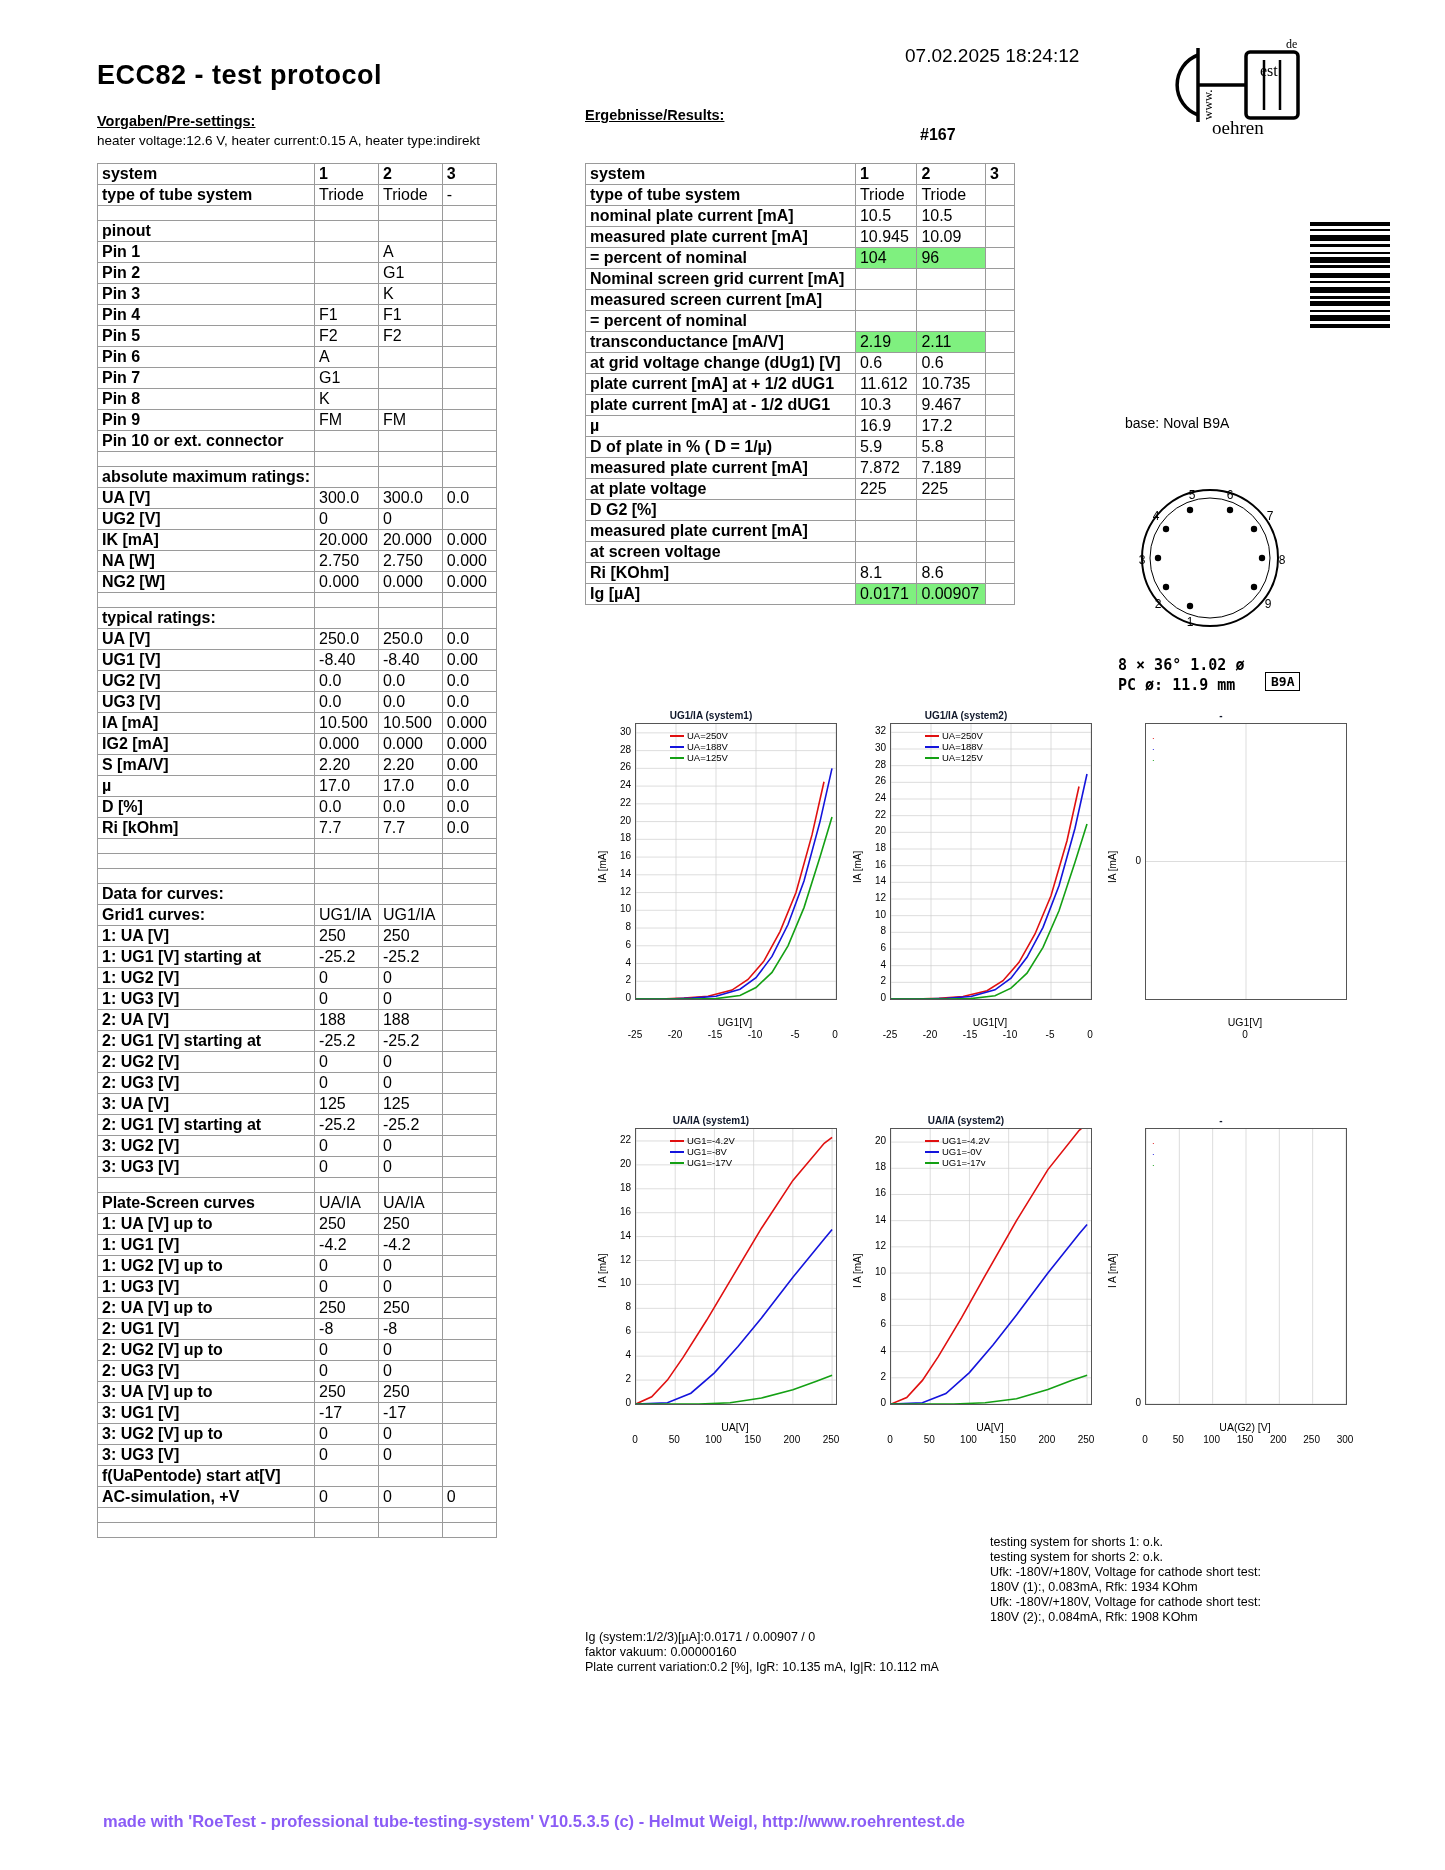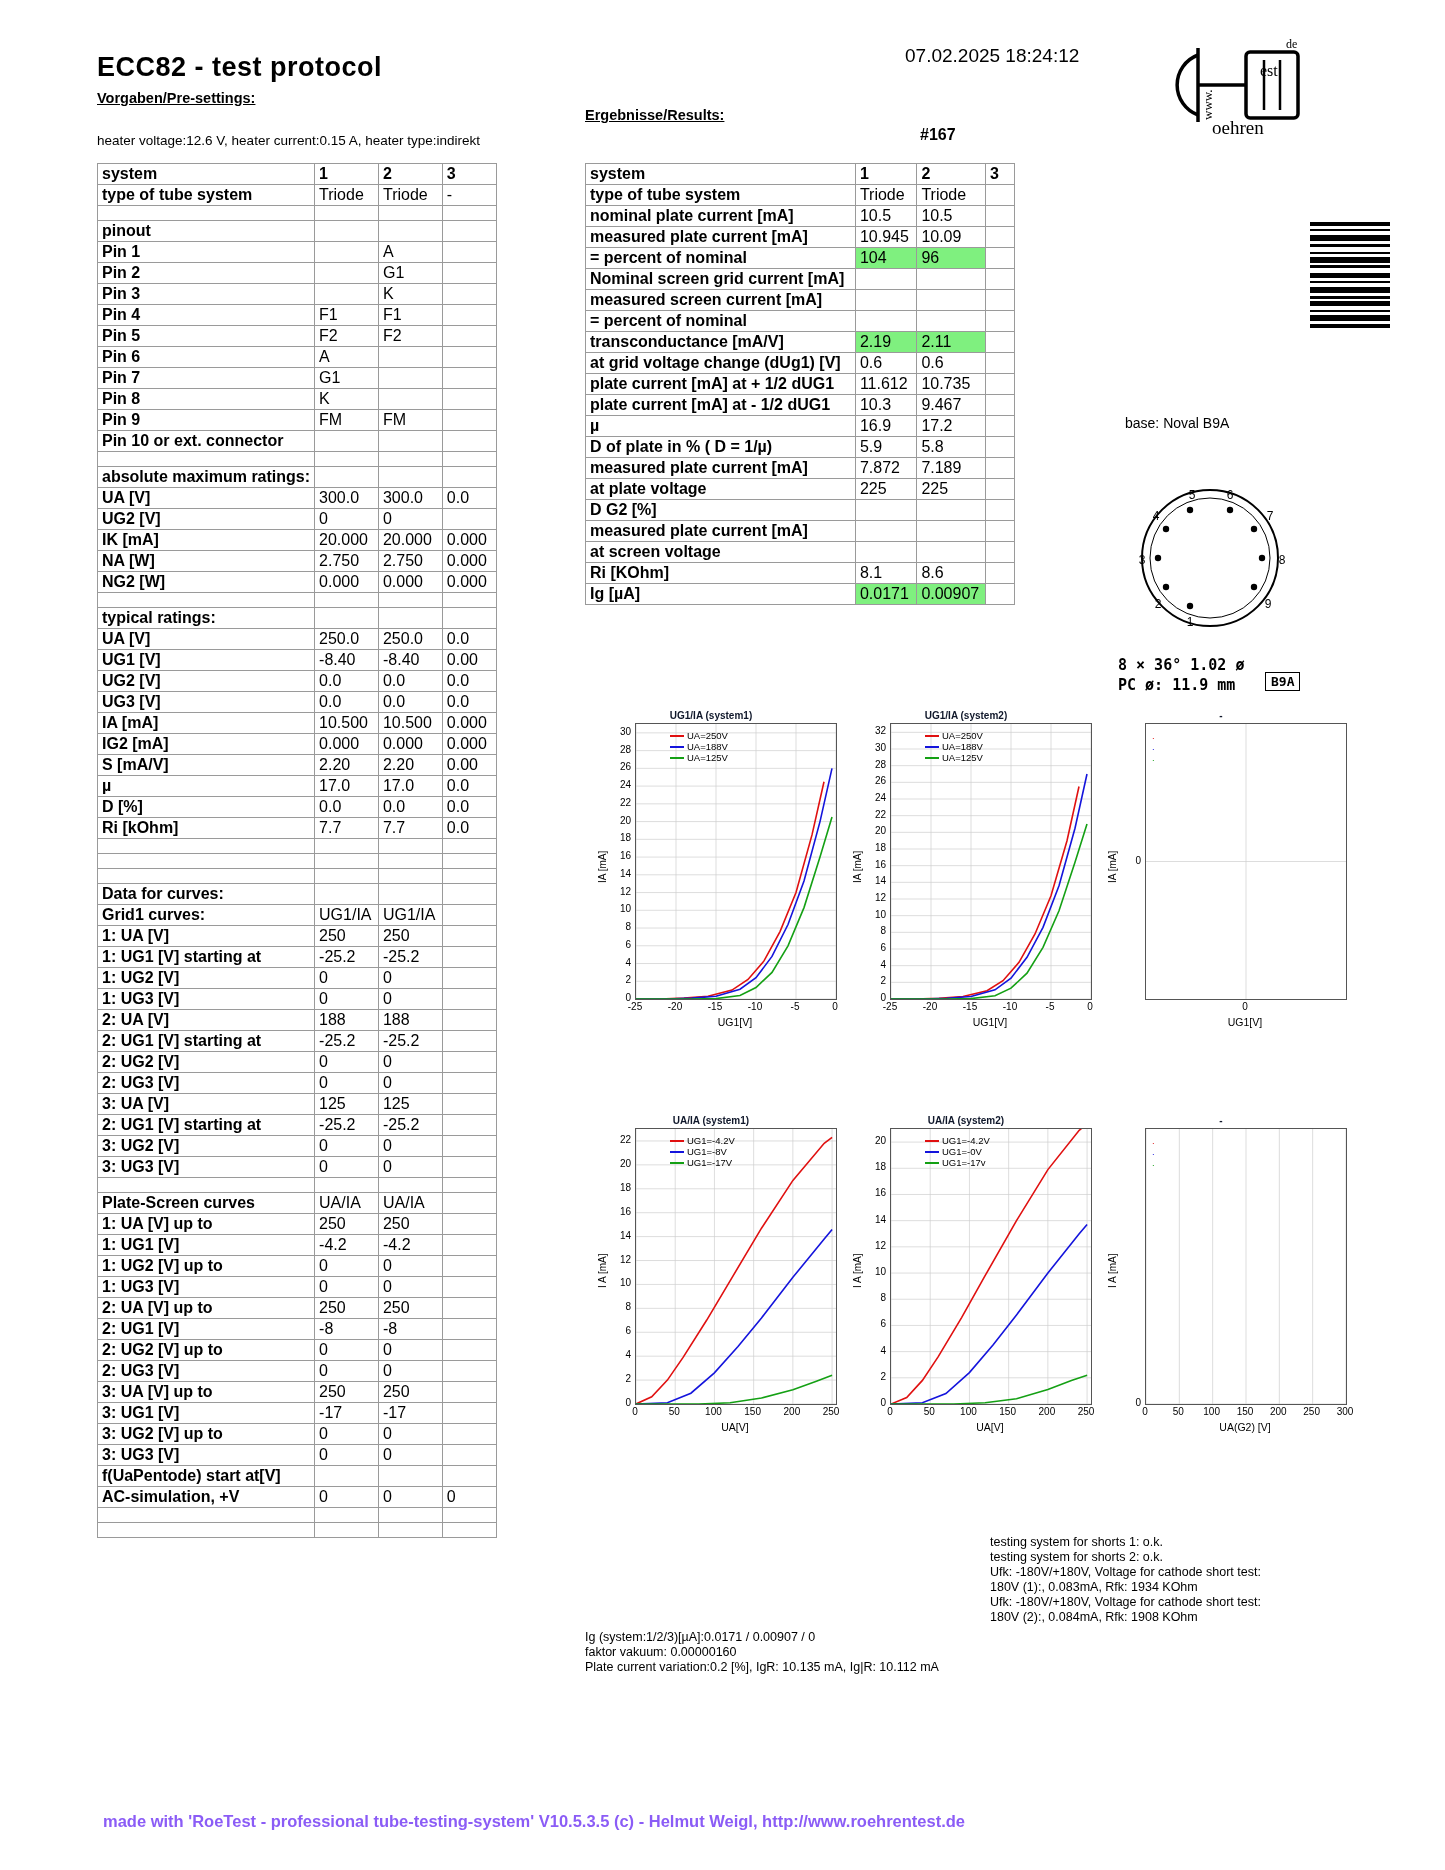--- a/index.html
+++ b/index.html
@@ -4,22 +4,22 @@
 <style>
   html,body{margin:0;padding:0;}
   body{
     width:1445px;height:1870px;background:#fff;
     font-family:"Liberation Sans", sans-serif;
     color:#000;position:relative;overflow:hidden;
   }
   .page{position:absolute;left:0;top:0;width:1445px;height:1870px;}
   
   .ts{position:absolute;left:905px;top:45px;font-size:19px;}
-  .title{position:absolute;left:97px;top:52px;font-size:27px;font-weight:bold;letter-spacing:.5px;}
-  .sub-left{position:absolute;left:97px;top:90px;font-size:14.5px;font-weight:bold;text-decoration:underline;}
+  .title{position:absolute;left:97px;top:60px;font-size:27px;font-weight:bold;letter-spacing:.5px;}
+  .sub-left{position:absolute;left:97px;top:113px;font-size:14.5px;font-weight:bold;text-decoration:underline;}
   .sub-left2{position:absolute;left:97px;top:133px;font-size:13.5px;}
   .sub-right{position:absolute;left:585px;top:107px;font-size:14.5px;font-weight:bold;text-decoration:underline;}
   .serial{position:absolute;left:920px;top:126px;font-size:16px;font-weight:bold;}
   
   .logo{position:absolute;left:1168px;top:30px;width:150px;height:110px;}
   .logo svg{width:150px;height:110px;}
   
   .barcode{position:absolute;left:1310px;top:222px;width:80px;height:105px;}
   .barcode i{display:block;background:#000;width:100%;}
   .base-label{position:absolute;left:1125px;top:415px;font-size:14px;}
@@ -42,21 +42,21 @@
   
   .chart{position:absolute;}
   .chart .ctitle{text-align:center;font-size:10px;color:#0f172a;font-weight:bold;margin-bottom:2px;}
   .plotbox{position:relative;border:1px solid #555;background:#fff;}
   .plotbox svg{position:absolute;left:0;top:0;}
   .legend{position:absolute;left:34px;top:6px;font-size:9.5px;line-height:11px;}
   .legend div{white-space:nowrap;}
   .legend span.sw{display:inline-block;width:14px;height:2px;vertical-align:middle;margin-right:3px;}
   .ylab{position:absolute;font-size:10px;transform:rotate(-90deg);transform-origin:left top;white-space:nowrap;}
   .xlab{position:absolute;font-size:10.5px;text-align:center;width:100%;}
-  .tickx{position:absolute;font-size:10px;}
+  .tickx{position:absolute;font-size:10px;margin-top:28px;}
   .ticky{position:absolute;font-size:10px;text-align:right;}
   
   .notes{position:absolute;font-size:12.5px;line-height:15px;white-space:pre;}
   .nl1{left:585px;top:1535px;}
   .nr1{left:990px;top:1535px;}
   .nl2{left:585px;top:1630px;}
   .equiv{position:absolute;left:585px;top:1725px;font-size:13px;line-height:17px;white-space:pre;}
   .madewith{position:absolute;left:103px;top:1812px;font-size:16.5px;font-weight:bold;color:#8b5cf6;}
 </style>
 </head>

